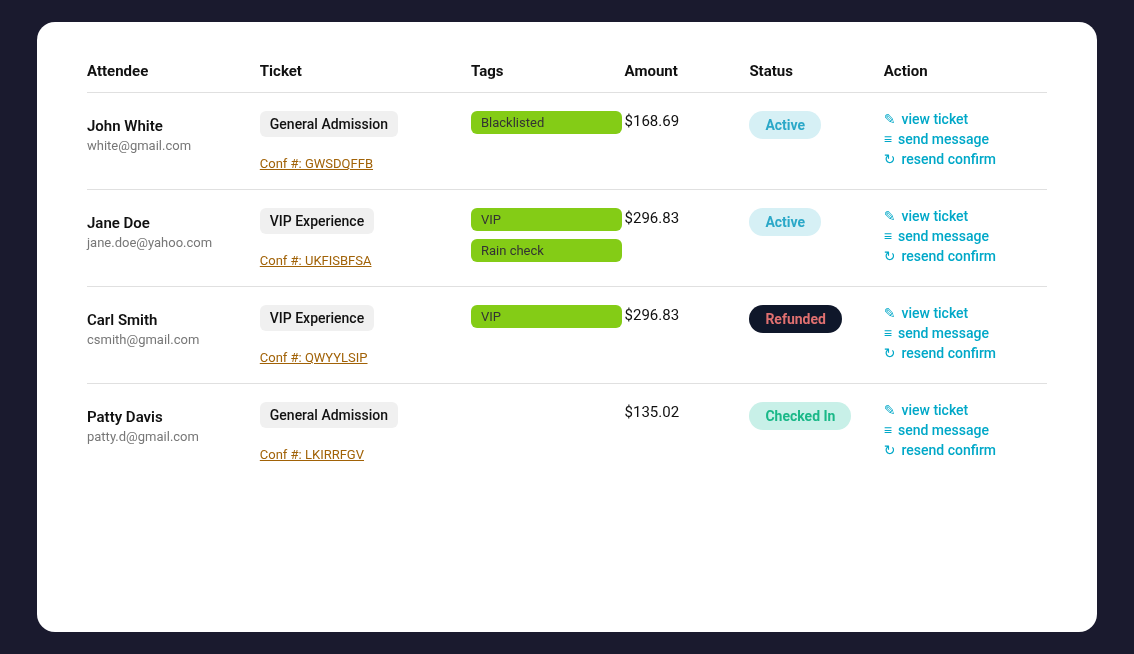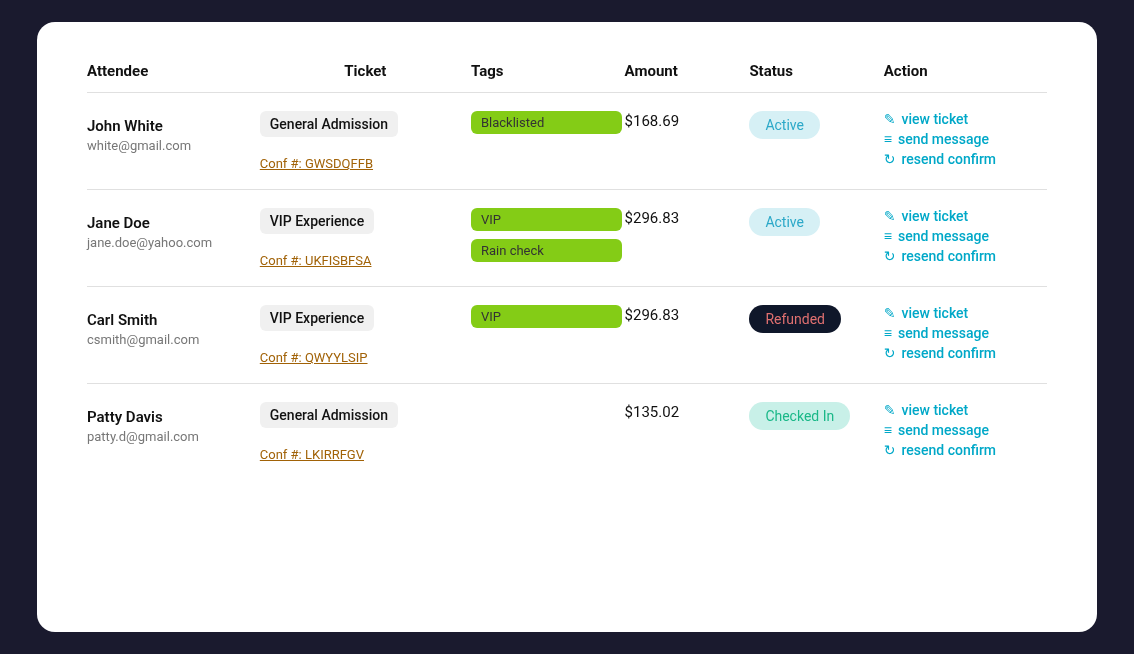--- a/index.html
+++ b/index.html
@@ -37,21 +37,21 @@
       font-weight: 700;
       font-size: 15px;
       color: #111111;
       text-align: left;
       padding-bottom: 12px;
       border-bottom: 1.5px solid #e0e0e0;
       margin-top: 33px;
     }
 
     thead th:nth-child(1) { width: 18%; }
-    thead th:nth-child(2) { width: 22%; text-align: center; }
+    thead th:nth-child(2) { width: 22%; }
     thead th:nth-child(3) { width: 16%; }
     thead th:nth-child(4) { width: 13%; }
     thead th:nth-child(5) { width: 14%; }
     thead th:nth-child(6) { width: 17%; }
 
     tbody tr {
       border-bottom: 1.5px solid #e0e0e0;
     }
 
     tbody tr:last-child {
@@ -114,21 +114,21 @@
     .amount {
       font-size: 15px;
       color: #111111;
     }
 
     .status-badge {
       display: inline-block;
       border-radius: 50px;
       padding: 6px 16px;
       font-size: 14px;
-      font-weight: 400;
+      font-weight: 700;
     }
 
     .status-active {
       background: #d6f0f5;
       color: #2ba8c8;
     }
 
     .status-refunded {
       background: #0f172a;
       color: #e07070;

